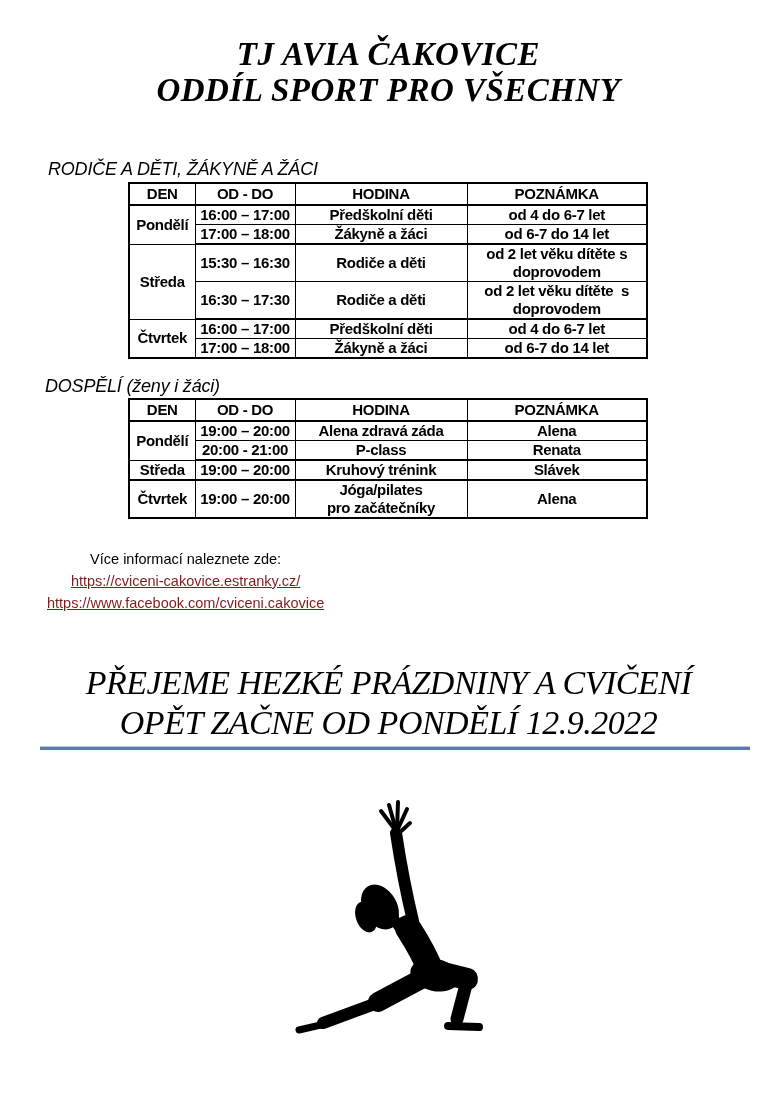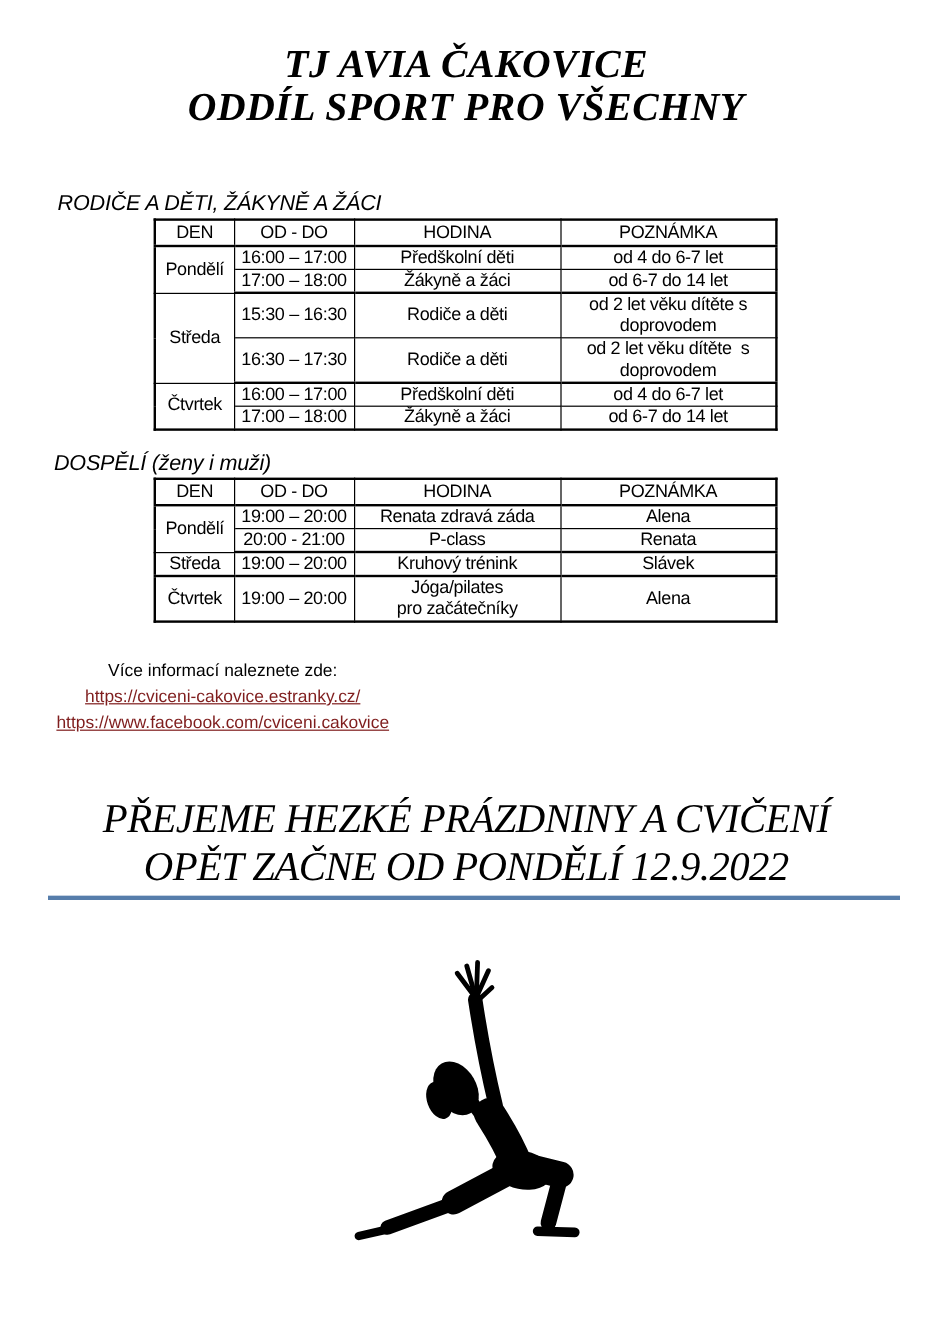--- a/index.html
+++ b/index.html
@@ -19,21 +19,21 @@
   .sec-heading.adults   { top:376px; left:45px; }
 
   table.sched {
     position:absolute; left:128px; width:518px;
     border-collapse:collapse; table-layout:fixed;
     font-size:15px; letter-spacing:-0.3px; text-align:center;
     border:2px solid #000;
   }
   table.sched.t1 { top:182px; }
   table.sched.t2 { top:398px; }
-  .sched th, .sched td { border:1.5px solid #000; padding:0 0; line-height:18px; font-weight:normal; }
+  .sched th, .sched td { border:1.5px solid #000; padding:0 0; line-height:18px; font-weight:bold; }
   .sched thead th { border-bottom-width:2.5px; height:20px; }
   .sched td { height:18px; }
   .sched tr.grp td { border-bottom-width:2.5px; }
   .sched td.note { white-space:pre-wrap; }
   .col-day{width:66px;} .col-time{width:100px;} .col-lesson{width:172px;} .col-note{width:180px;}
 
   .info-block { position:absolute; left:47px; top:548px; font-size:14.5px; line-height:22px;text-align:center; }
   .info-block .link { text-decoration:underline; color:#7f1d1d; display:block; cursor:pointer; }
 
   .announcement {
@@ -104,42 +104,42 @@
         <td class="note">od 4 do 6-7 let</td>
       </tr>
       <tr>
         <td>17:00 – 18:00</td>
         <td>Žákyně a žáci</td>
         <td class="note">od 6-7 do 14 let</td>
       </tr>
     </tbody>
   </table>
 
-  <div class="sec-heading adults">DOSPĚLÍ (ženy i muži)</div>
+  <div class="sec-heading adults">DOSPĚLÍ (ženy i žáci)</div>
 
   <table class="sched t2">
     <colgroup>
         <col class="col-day">
         <col class="col-time">
         <col class="col-lesson">
         <col class="col-note">
       </colgroup>
     <thead>
       <tr>
         <th>DEN</th>
         <th>OD - DO</th>
         <th>HODINA</th>
         <th>POZNÁMKA</th>
       </tr>
     </thead>
     <tbody>
       <tr>
         <td rowspan="2" class="day">Pondělí</td>
         <td>19:00 – 20:00</td>
-        <td>Renata zdravá záda</td>
+        <td>Alena zdravá záda</td>
         <td class="note">Alena</td>
       </tr>
       <tr class="grp">
         <td>20:00 - 21:00</td>
         <td>P-class</td>
         <td class="note">Renata</td>
       </tr>
       <tr class="grp">
         <td class="day">Středa</td>
         <td>19:00 – 20:00</td>

